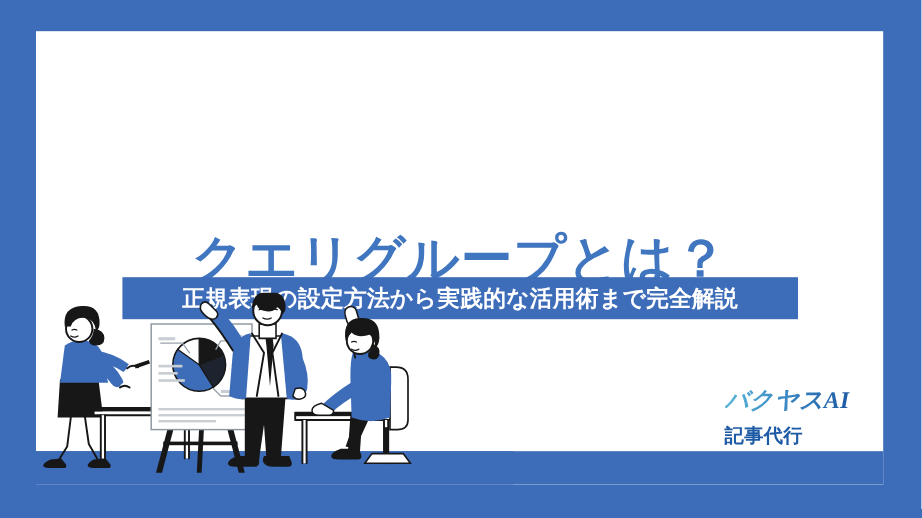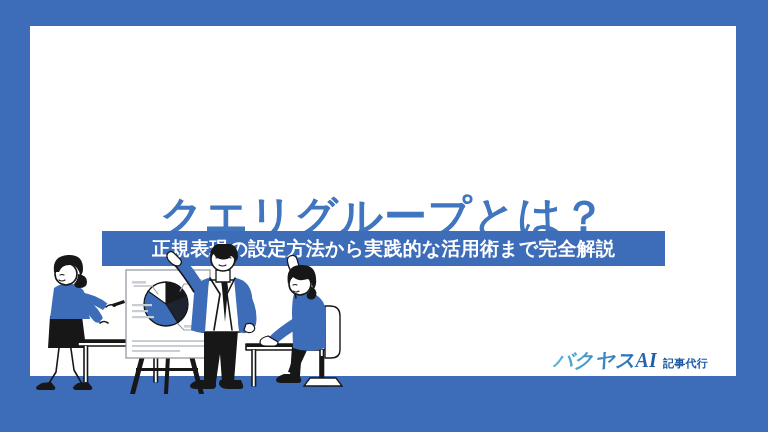--- a/index.html
+++ b/index.html
@@ -80,35 +80,36 @@
   }
   .illustration svg { display: block; width: 100%; height: 100%; }
   
   .logo {
     position: absolute;
     right: 28px;
     bottom: 30px;
     display: flex;
     align-items: baseline;
     gap: 6px;
+    flex-direction: column;
   }
   .logo-main {
     font-family: "Liberation Serif", "DejaVu Serif", serif;
     font-size: 20px;
     font-style: italic;
     font-weight: 700;
     letter-spacing: 0.01em;
     background: linear-gradient(90deg, #59b6d8 0%, #3f8cc4 45%, #1d5aa5 100%);
     -webkit-background-clip: text;
     background-clip: text;
     color: transparent;
     white-space: nowrap;
   }
   .logo-sub {
-    font-size: 11px;
+    font-size: 16px;
     font-weight: 700;
     color: #1d5aa5;
     letter-spacing: 0.02em;
     white-space: nowrap;
   }
 </style>
 </head>
 <body>
 
 <div class="canvas">

